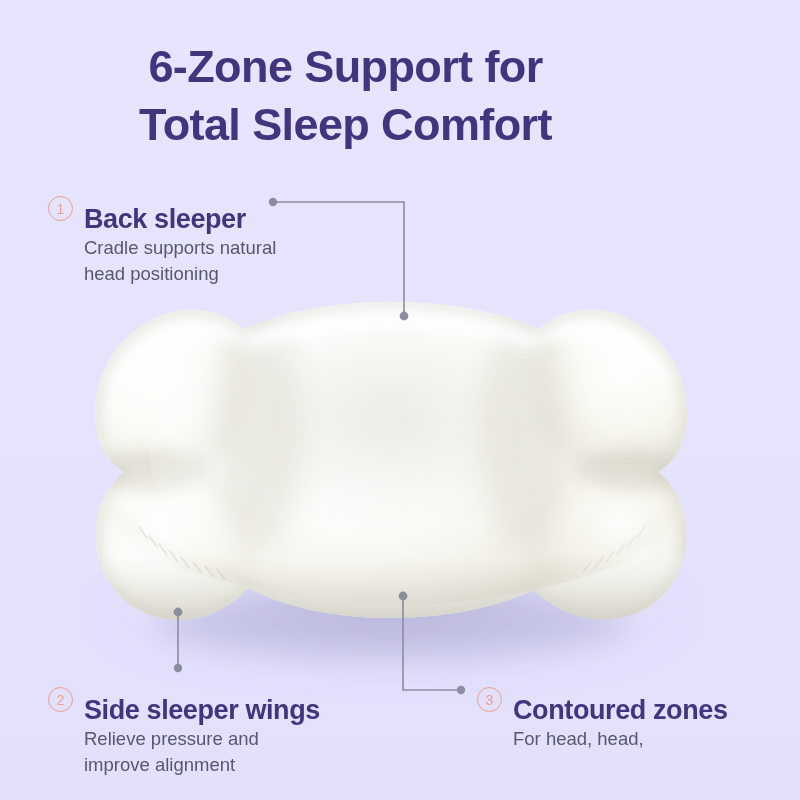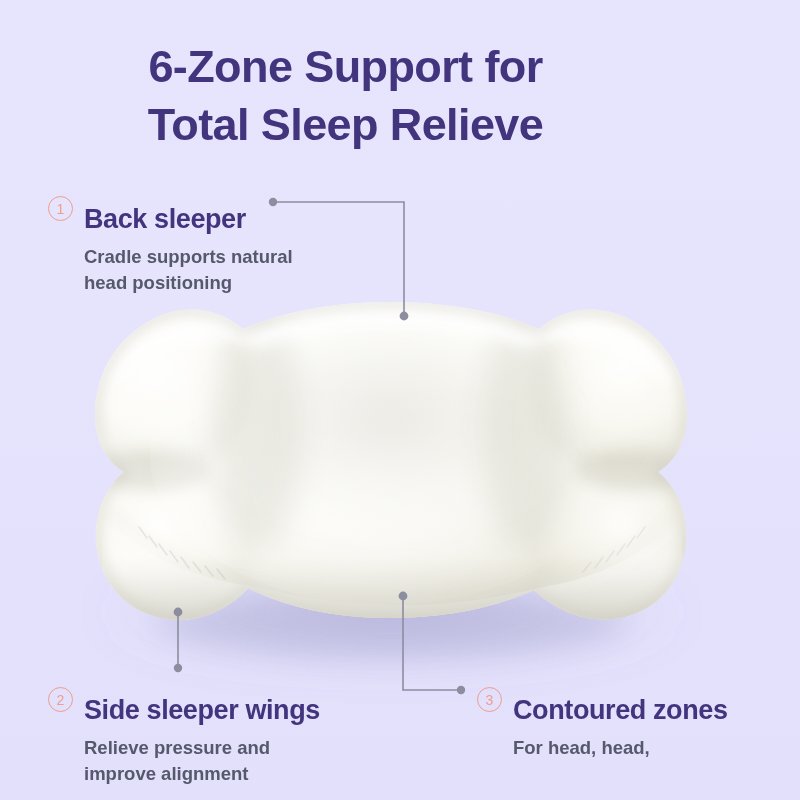--- a/index.html
+++ b/index.html
@@ -87,22 +87,22 @@
     font-size: 27px;
     font-weight: 700;
     letter-spacing: -0.4px;
     line-height: 1;
     margin-top: 22px;
   }
   .callout-desc {
     color: #55596b;
     font-size: 18.5px;
     line-height: 1.38;
-    margin-top: 11px;
-    font-weight: 700;
+    margin-top: 2px;
+    font-weight: 400;
   }
   .callout-desc span {
     display: block;
   }
 
   #callout-1 { left: 48px; top: 184px; }
   #callout-1 .callout-desc { margin-left: 36px; }
 
   #callout-2 { left: 48px; top: 675px; }
   #callout-2 .callout-desc { margin-left: 36px; }
@@ -110,21 +110,21 @@
   #callout-3 { left: 477px; top: 675px; }
   #callout-3 .callout-desc { margin-left: 36px; }
 </style>
 </head>
 <body>
 
 <div id="infographic">
 
   <div class="headline">
     <span class="hl-line">6-Zone Support for</span>
-    <span class="hl-line">Total Sleep Relieve</span>
+    <span class="hl-line">Total Sleep Comfort</span>
   </div>
 
   <svg class="pillow-stage" viewBox="0 0 800 800" width="800" height="800" xmlns="http://www.w3.org/2000/svg">
     <defs>
 
       <linearGradient id="bodyGrad" x1="0.18" y1="0.02" x2="0.62" y2="1">
         <stop offset="0%" stop-color="#ffffff"></stop>
         <stop offset="34%" stop-color="#fdfdfa"></stop>
         <stop offset="62%" stop-color="#f7f6ef"></stop>
         <stop offset="86%" stop-color="#eeece1"></stop>

